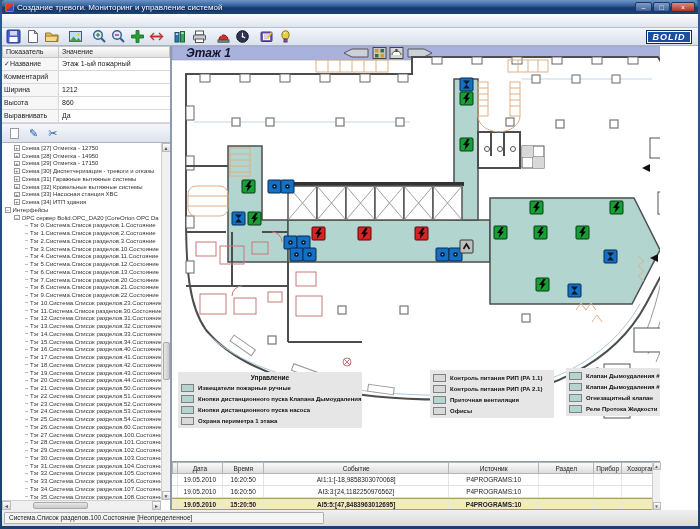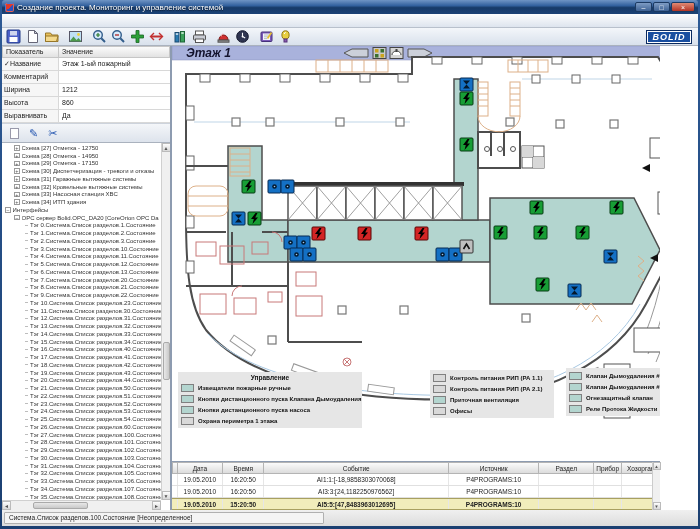--- a/index.html
+++ b/index.html
@@ -92,21 +92,21 @@
   .status-cell { border:1px solid #b0b0b0; border-radius:1px; background:#f4f4f4; font-size:6.5px; color:#222;
     padding:1px 4px; height:12px; width:320px; white-space:nowrap; overflow:hidden; }
 </style>
 </head>
 <body>
 
 <div class="window">
 
   <div class="titlebar">
     <div class="app-icon"></div>
-    <div class="title-text">Создание проекта. Мониторинг и управление системой</div>
+    <div class="title-text">Создание тревоги. Мониторинг и управление системой</div>
     <div class="winbtns">
       <div class="winbtn">–</div>
       <div class="winbtn">□</div>
       <div class="winbtn close">×</div>
     </div>
   </div>
 
   <div class="menubar">
 
   <div class="menu-item"></div>

